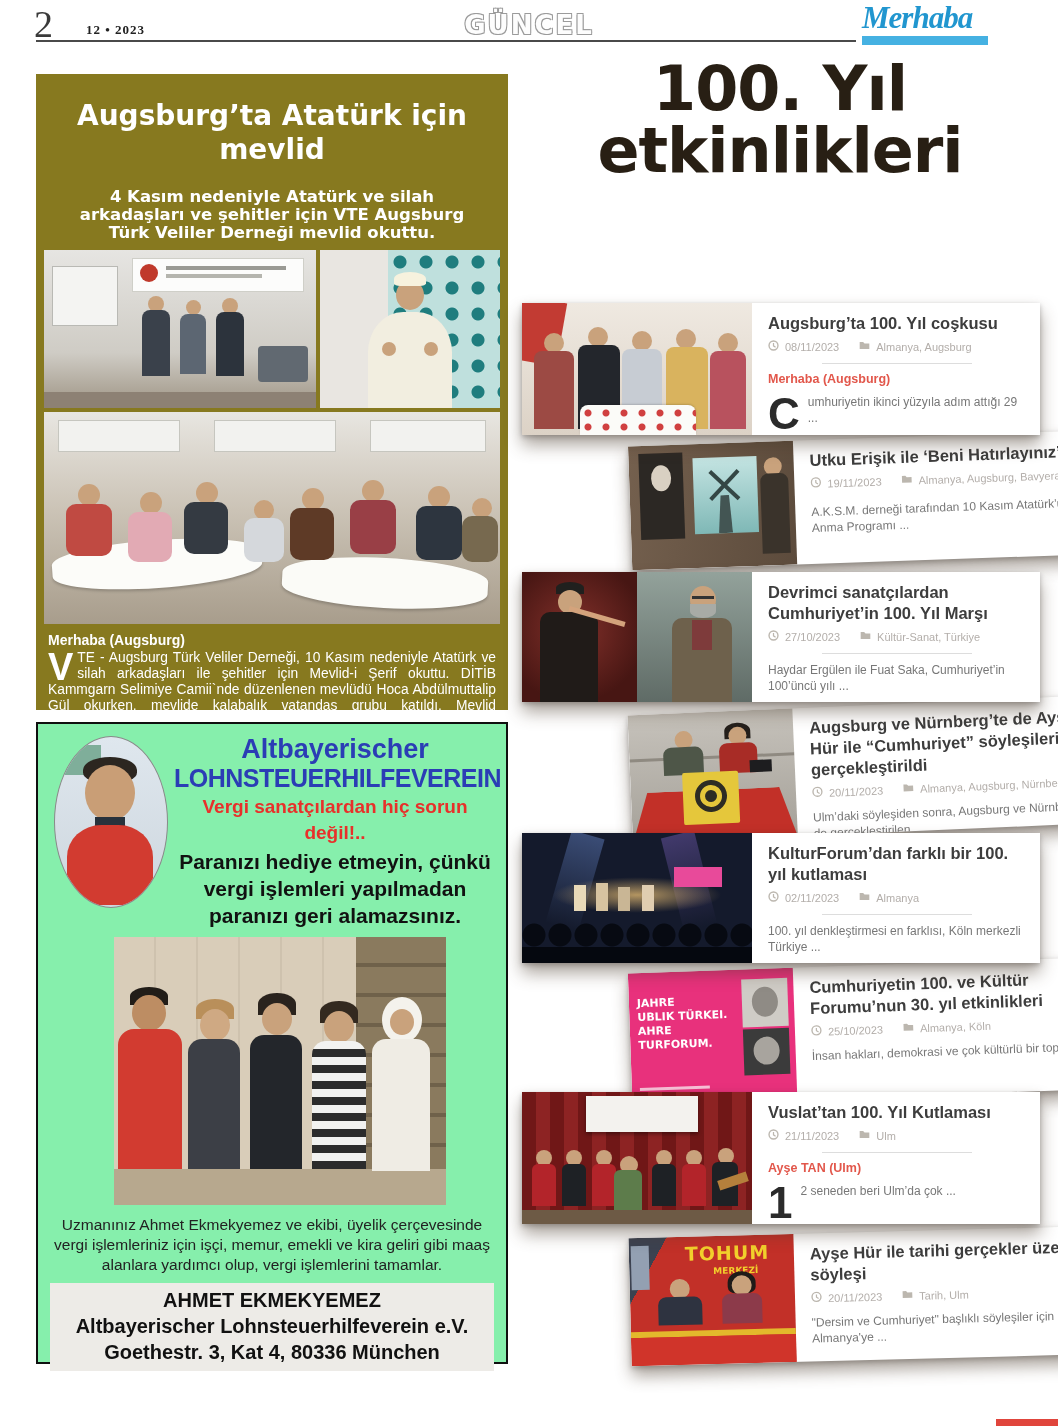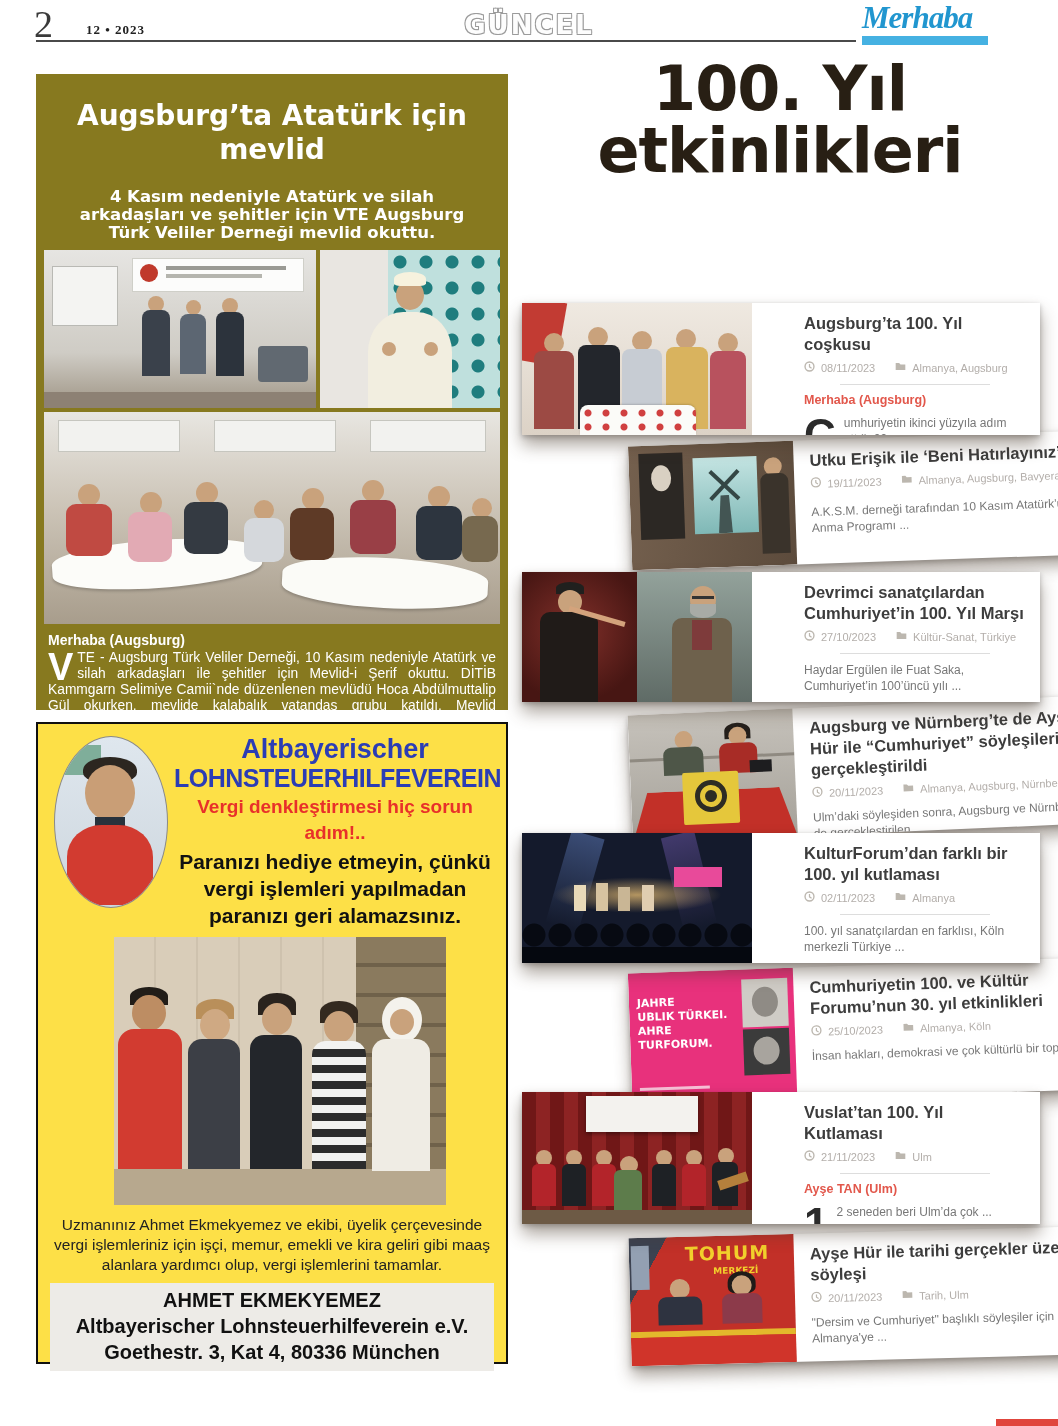--- a/index.html
+++ b/index.html
@@ -25,21 +25,21 @@
   .olive .asub{text-align:center;color:#fff;font-weight:bold;font-size:16.5px;line-height:18px;padding:2px 26px 0 26px;font-family:"DejaVu Sans",sans-serif;}
   .prow{display:flex;gap:4px;margin:8px 8px 0 8px;}
   .pA{position:relative;width:272px;height:158px;overflow:hidden;background:linear-gradient(180deg,#e6e5e2,#cfccc5 65%,#9e9484);}
   .pB{position:relative;width:180px;height:158px;overflow:hidden;background:#e9e6e1;}
   .pC{position:relative;width:456px;height:212px;overflow:hidden;margin:4px 8px 0 8px;background:linear-gradient(180deg,#e8e6e1 0,#ccc4b7 45%,#a89d8c);}
   .abyline{color:#fff;font-weight:bold;font-size:14px;margin:8px 12px 0 12px;}
   .abody{color:#fff;font-size:13.8px;line-height:16.2px;text-align:justify;margin:2px 12px 0 12px;}
   .adrop{float:left;font-size:38px;line-height:30px;font-weight:bold;margin:2px 4px 0 0;}
 
   
-  .ad{position:absolute;left:36px;top:722px;width:472px;height:642px;background:#fde047;border:2px solid #101010;box-sizing:border-box;}
+  .ad{position:absolute;left:36px;top:722px;width:472px;height:642px;background:#86efac;border:2px solid #101010;box-sizing:border-box;}
   .oval{position:absolute;left:16px;top:12px;width:112px;height:170px;border-radius:50%;overflow:hidden;
         background:linear-gradient(180deg,#dfe7ee,#cdd6de);border:1px solid #8a8a8a;}
   .adhead{margin-left:136px;width:322px;text-align:center;padding-top:10px;}
   .adl1{color:#2b3db5;font-weight:bold;font-size:27px;line-height:30px;}
   .adl2{color:#2b3db5;font-weight:bold;font-size:25px;line-height:28px;letter-spacing:-0.5px;}
   .adl3{color:#e8302a;font-weight:bold;font-size:19px;line-height:26px;margin-top:2px;}
   .adl4{color:#111;font-weight:bold;font-size:21px;line-height:27px;margin-top:2px;}
   .group{position:relative;width:332px;height:268px;margin:8px 0 0 76px;overflow:hidden;background:#d9cdb9;}
   .adpara{color:#222;font-size:15.5px;line-height:20px;text-align:center;margin:10px 16px 0 16px;}
   .adblock{background:#edebe7;margin:8px 12px 0 12px;text-align:center;padding:4px 0 6px 0;}
@@ -47,21 +47,21 @@
 
   
   .bigtitle{position:absolute;left:540px;top:58px;width:480px;text-align:center;
     font-family:"DejaVu Sans",sans-serif;font-weight:bold;color:#281f14;font-size:62px;line-height:62px;letter-spacing:-1px;}
   .rsub{position:absolute;left:512px;top:194px;width:536px;text-align:center;
     font-family:"DejaVu Sans",sans-serif;font-weight:bold;color:#2a2016;font-size:20.5px;line-height:24px;}
 
   
   .card{position:absolute;background:#fff;display:flex;overflow:hidden;
         box-shadow:0 10px 16px rgba(70,55,40,.45),0 2px 5px rgba(0,0,0,.25);}
-  .cardA{z-index:5;gap:36px;}
+  .cardA{z-index:5;}
   .cardB{z-index:3;}
   .cimg{flex:none;position:relative;overflow:hidden;}
   .cimgA{width:230px;}
   .cimgB{width:165px;}
   .ccontent{flex:1;min-width:0;padding:10px 14px 6px 16px;}
   .ctitle{margin:0;font-size:16.5px;line-height:21px;font-weight:bold;color:#3d3d3d;}
   .cmeta{display:flex;align-items:center;gap:6px;margin-top:6px;font-size:11px;color:#b3aeaa;}
   .cmeta .gap{width:8px;}
   .cdivider{width:150px;height:1px;background:#ddd;margin:10px auto 8px auto;}
   .cbyline{font-size:12.5px;font-weight:bold;color:#e2574b;}
@@ -152,21 +152,21 @@
     <div class="oval">
       <div class="s" style="left:6px;top:8px;width:40px;height:30px;background:#7fae9a;"></div>
       <div class="s" style="left:28px;top:20px;width:54px;height:26px;background:#2c2620;border-radius:50% 50% 40% 40%;"></div>
       <div class="hd" style="left:30px;top:28px;width:50px;height:56px;background:#c99e76;"></div>
       <div class="s" style="left:40px;top:80px;width:30px;height:12px;background:#28323c;"></div>
       <div class="s" style="left:12px;top:88px;width:86px;height:80px;background:#d23b30;border-radius:40% 40% 0 0;"></div>
     </div>
     <div class="adhead">
       <div class="adl1">Altbayerischer</div>
       <div class="adl2">LOHNSTEUERHILFEVEREIN</div>
-      <div class="adl3">Vergi denkleştirmesi hiç sorun adım!..</div>
+      <div class="adl3">Vergi sanatçılardan hiç sorun değil!..</div>
       <div class="adl4">Paranızı hediye etmeyin, çünkü vergi işlemleri yapılmadan paranızı geri alamazsınız.</div>
     </div>
     <div class="group">
       <div class="s" style="left:0;top:0;width:100%;height:100%;background:repeating-linear-gradient(90deg,#d9cdb9 0 40px,#cec2ae 40px 42px);"></div>
       <div class="s" style="right:0;top:0;width:90px;height:100%;background:repeating-linear-gradient(180deg,#8a7a5e 0 26px,#6f614a 26px 30px);"></div>
       <div class="s" style="left:0;bottom:0;width:100%;height:36px;background:#b7a88e;"></div>
       <div class="s" style="left:16px;top:50px;width:38px;height:18px;background:#221d18;border-radius:50% 50% 0 0;"></div>
       <div class="hd" style="left:18px;top:58px;width:34px;height:36px;background:#bd8d63;"></div>
       <div class="s" style="left:4px;top:92px;width:64px;height:140px;background:#d23b30;border-radius:16px 16px 0 0;"></div>
       <div class="s" style="left:82px;top:62px;width:38px;height:20px;background:#b98f5a;border-radius:50% 50% 0 0;"></div>
@@ -348,21 +348,21 @@
               <path d="M8 4.5v4l3 2" stroke="#bcb7af" stroke-width="1.8" fill="none"></path>
             </svg></span>
         <span>02/11/2023</span>
         <span class="gap"></span>
         <span><svg width="11" height="11" viewBox="0 0 16 16">
               <path d="M1 3h5l2 2h7v8H1z" fill="#bcb7af"></path>
             </svg></span>
         <span>Almanya</span>
       </div>
       <div class="cdivider"></div>
-      <div class="cexcerpt" style="margin-top:2px;">100. yıl sanatçılardan en farklısı, Köln merkezli Türkiye ...</div>
+      <div class="cexcerpt" style="margin-top:2px;">100. yıl denkleştirmesi en farklısı, Köln merkezli Türkiye ...</div>
     </div>
   </article>
 
   <article class="card cardB" style="left:630px;top:965px;width:480px;height:132px;transform:rotate(-2deg);">
     <div class="cimg cimgB" style="background:#e8317c;">
       <div class="postertext">
         <div>JAHRE</div>
         <div>UBLIK TÜRKEI.</div>
         <div>AHRE</div>
         <div>TURFORUM.</div>

